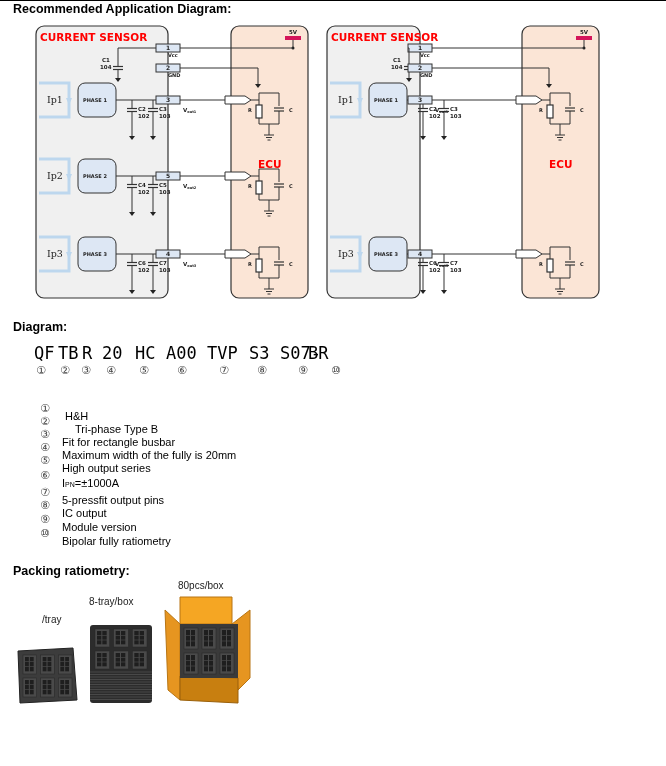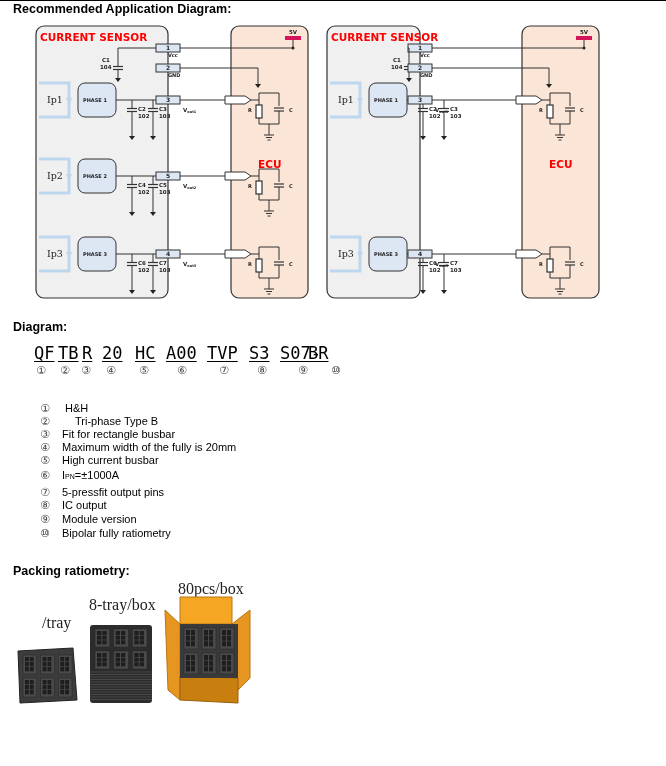--- a/index.html
+++ b/index.html
@@ -1,27 +1,27 @@
 <!DOCTYPE html>
 <html><head>
   <meta charset="utf-8">
   <style>
     html, body { margin: 0; padding: 0; background: #ffffff; }
     body { width: 666px; height: 766px; position: relative; overflow: hidden; font-family: "Liberation Sans", sans-serif; color: #000; }
     .topline { position: absolute; left: 0; top: 0; width: 666px; height: 1px; background: #000; }
     .h { position: absolute; font-weight: bold; font-size: 12.5px; font-family: "Liberation Sans", sans-serif; }
     svg { position: absolute; left: 0; top: 0; }
     .naming { position: absolute; left: 34px; top: 343px; font-family: "DejaVu Sans Mono", "Liberation Mono", monospace; font-size: 17px; }
-    .naming span { position: absolute; text-decoration: underline; text-underline-offset: 2px; white-space: nowrap; }
+    .naming span { position: absolute; text-underline-offset: 2px; white-space: nowrap; }
     .circ { position: absolute; font-family: "DejaVu Sans", sans-serif; font-size: 11px; color: #444; white-space: nowrap; }
     .legend { position: absolute; left: 40px; top: 402px; font-size: 11px; }
     .legend .row { position: absolute; left: 0; white-space: nowrap; height: 14px; }
     .legend .num { position: absolute; left: 0; font-family: "DejaVu Sans", sans-serif; font-size: 11px; color: #444; }
-    .legend .txt { position: absolute; left: 22px; font-size: 11px; }
-    .pk-label { position: absolute; font-family: Liberation Serif, serif; font-size: 16px; color: #222; white-space: nowrap; text-align: center; }
+    .legend .txt { position: absolute; left: 22px; font-size: 11px; margin-top: 8px; }
+    .pk-label { position: absolute; font-family: Liberation Sans, sans-serif; font-size: 10px; color: #222; white-space: nowrap; text-align: center; }
   </style>
 </head>
 <body>
 
 <div class="topline"></div>
 <div class="h" style="left:13px;top:2px;">Recommended Application Diagram:</div>
 
 <svg id="diagram" width="666" height="310">
     <g>
       <rect x="36" y="26" width="132" height="272" rx="8" fill="#f0f0f0" stroke="#333" stroke-width="1.2"></rect>
@@ -450,21 +450,21 @@
   <div class="row" style="top:26px">
       <span class="num">③</span>
       <span class="txt">Fit for rectangle busbar</span>
     </div>
   <div class="row" style="top:39px">
       <span class="num">④</span>
       <span class="txt">Maximum width of the fully is 20mm</span>
     </div>
   <div class="row" style="top:52px">
       <span class="num">⑤</span>
-      <span class="txt">High current busbar</span>
+      <span class="txt">High output series</span>
     </div>
   <div class="row" style="top:67px">
       <span class="num">⑥</span>
       <span class="txt"><span>I</span><span style="font-size:7px">PN</span><span>=±1000A</span></span>
     </div>
   <div class="row" style="top:84px">
       <span class="num">⑦</span>
       <span class="txt">5-pressfit output pins</span>
     </div>
   <div class="row" style="top:97px">

